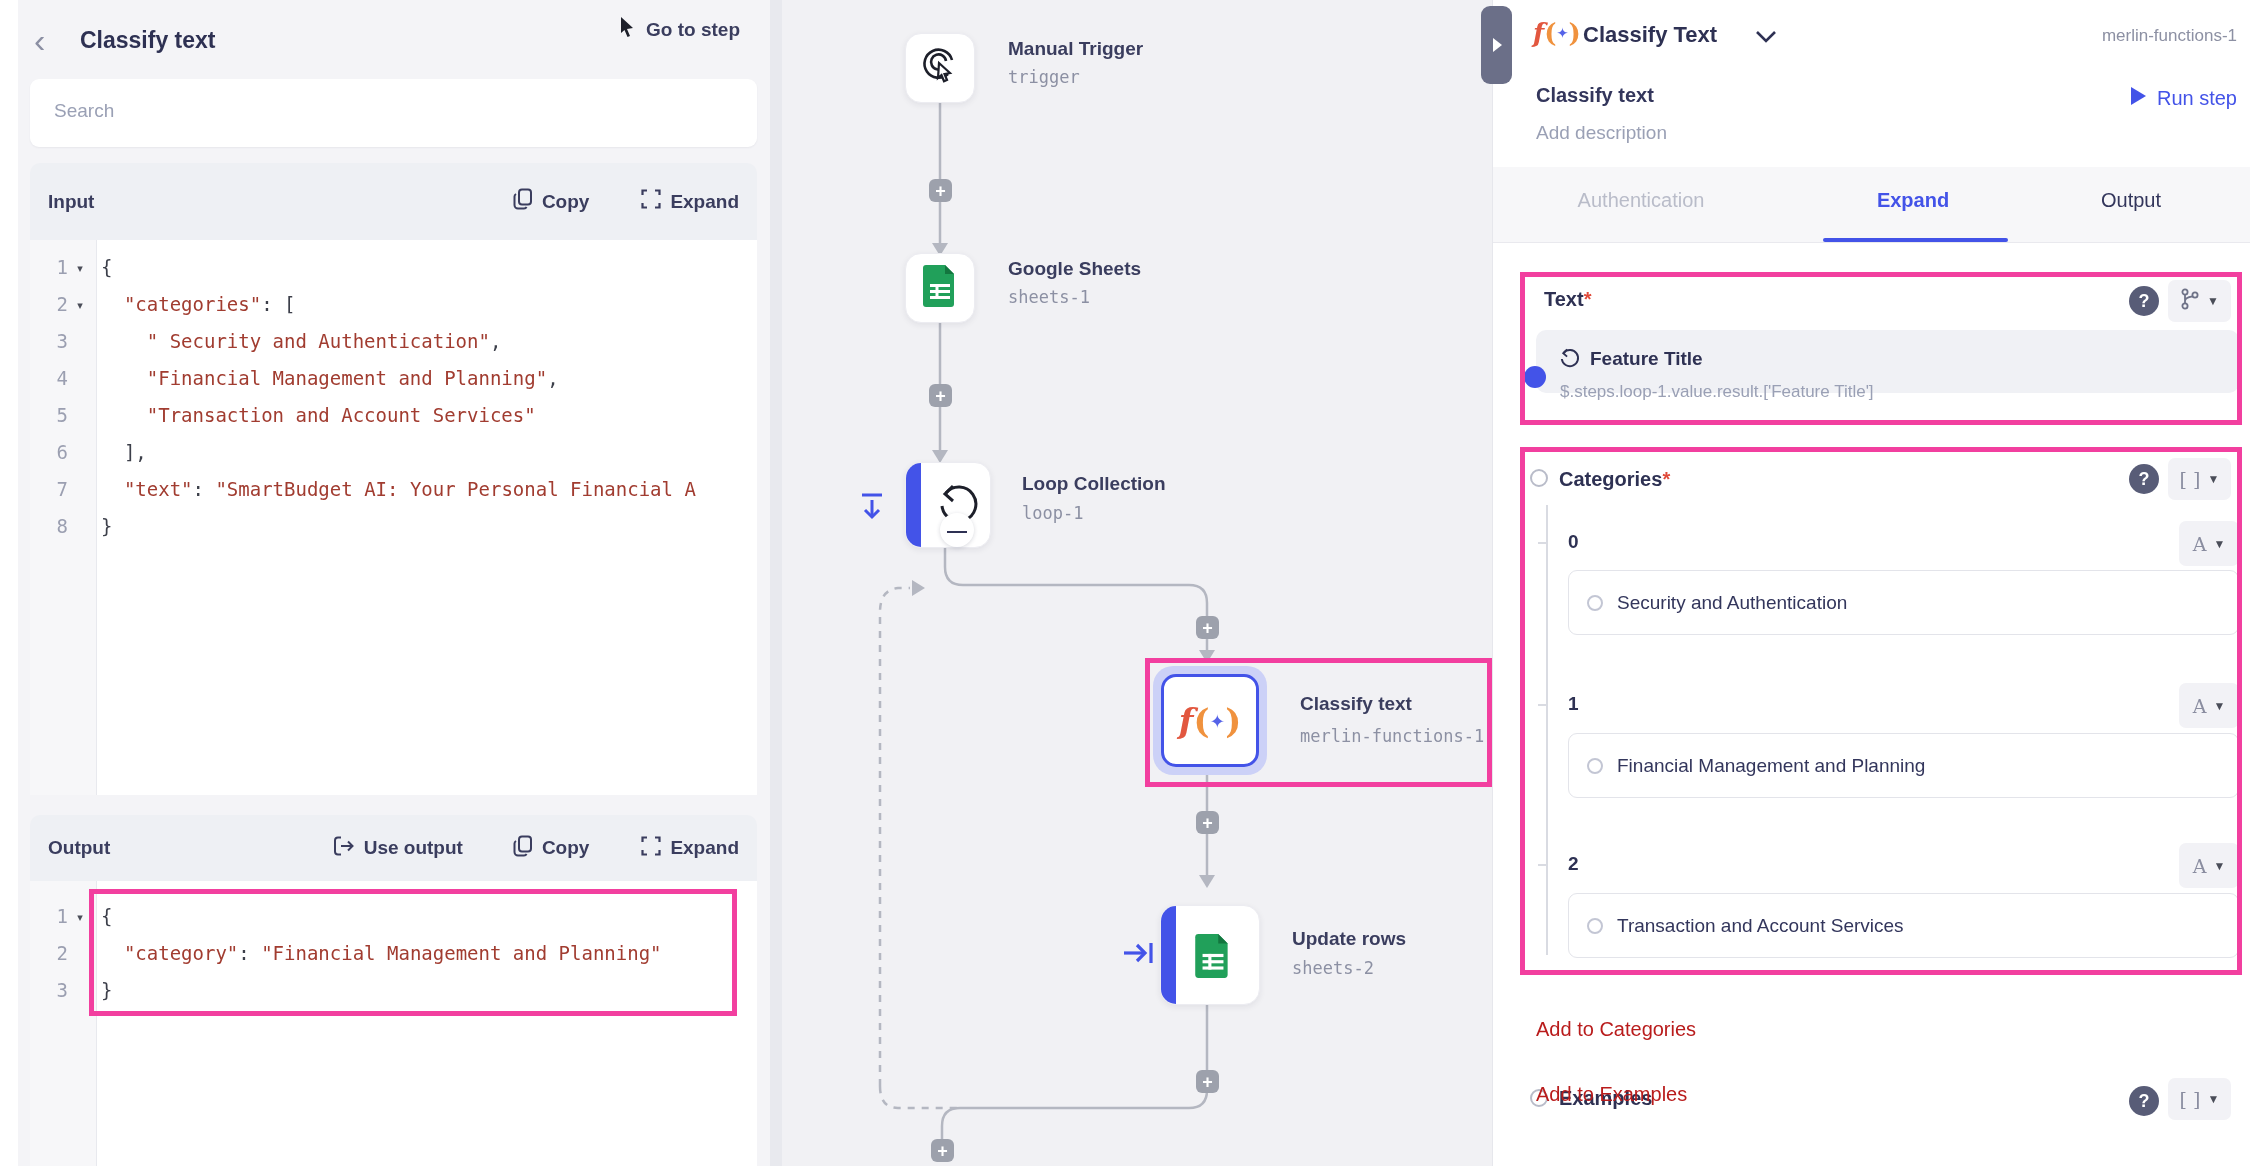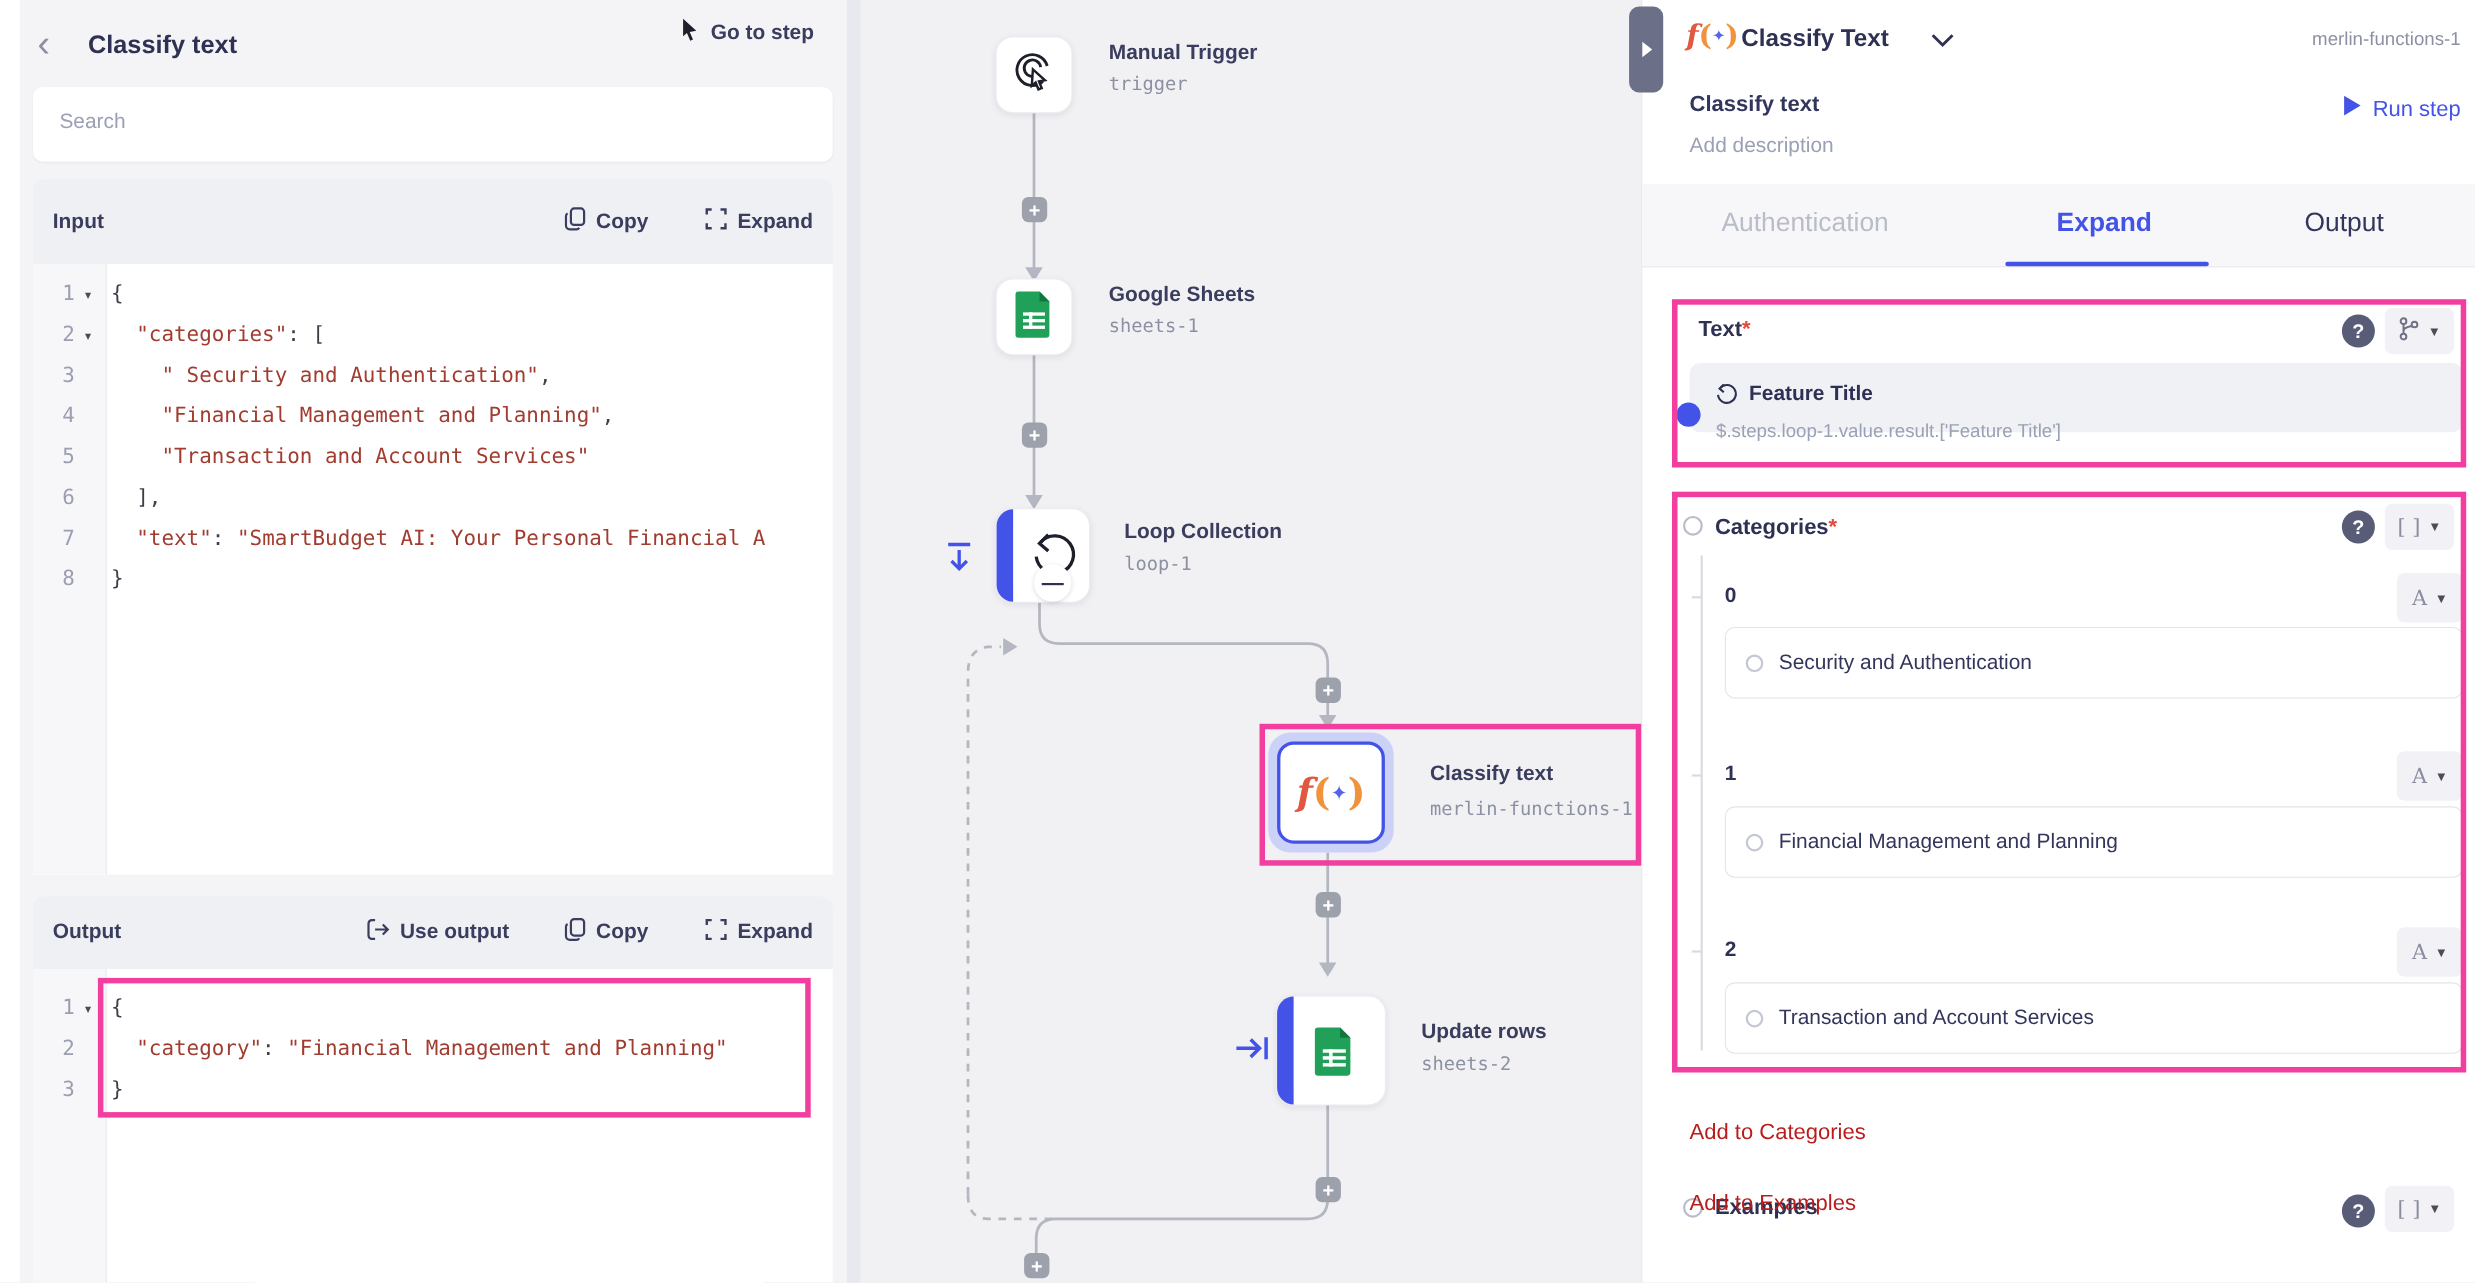--- a/index.html
+++ b/index.html
@@ -56,21 +56,21 @@
         display:flex;align-items:center;justify-content:center;z-index:30}
 
   
   .right-panel{left:1492px;top:0;width:758px;height:1166px;background:#ffffff;border-left:1px solid #e6e7ec}
   .rp-steptitle{font-size:22px;font-weight:bold;color:#2e3153}
   .rp-stepid{font-size:17px;color:#8c90a3}
   .rp-name{font-size:20px;font-weight:bold;color:#33365c}
   .rp-desc{font-size:19px;color:#9aa0b5}
   .runstep{display:flex;align-items:center;gap:10px;color:#4353e8;font-size:20px;font-weight:normal;cursor:pointer}
   .tabbar{position:absolute;left:0;top:167px;width:758px;height:75px;background:#f7f7f9;border-bottom:1px solid #e9e9ee}
-  .tab{position:absolute;top:22px;transform:translateX(-50%);font-size:24px;cursor:pointer}
+  .tab{position:absolute;top:22px;transform:translateX(-50%);font-size:20px;cursor:pointer}
   .tab.inactive{color:#b9bcc9}
   .tab.active{color:#4353e8;font-weight:bold}
   .tab.normal{color:#33365c}
   .tab-underline{position:absolute;left:330px;top:71px;width:185px;height:4px;background:#4353e8;border-radius:2px}
   .field-label{font-size:20px;font-weight:bold;color:#2e3153}
   .req{color:#e04a3a}
   .helpcircle{width:30px;height:30px;border-radius:50%;background:#585c77;color:#fff;display:flex;
         align-items:center;justify-content:center;font-size:18px;font-weight:bold}
   .minibtn{background:#f2f2f6;border-radius:7px;display:flex;align-items:center;justify-content:center;
         gap:7px;color:#8a8da0;cursor:pointer}

